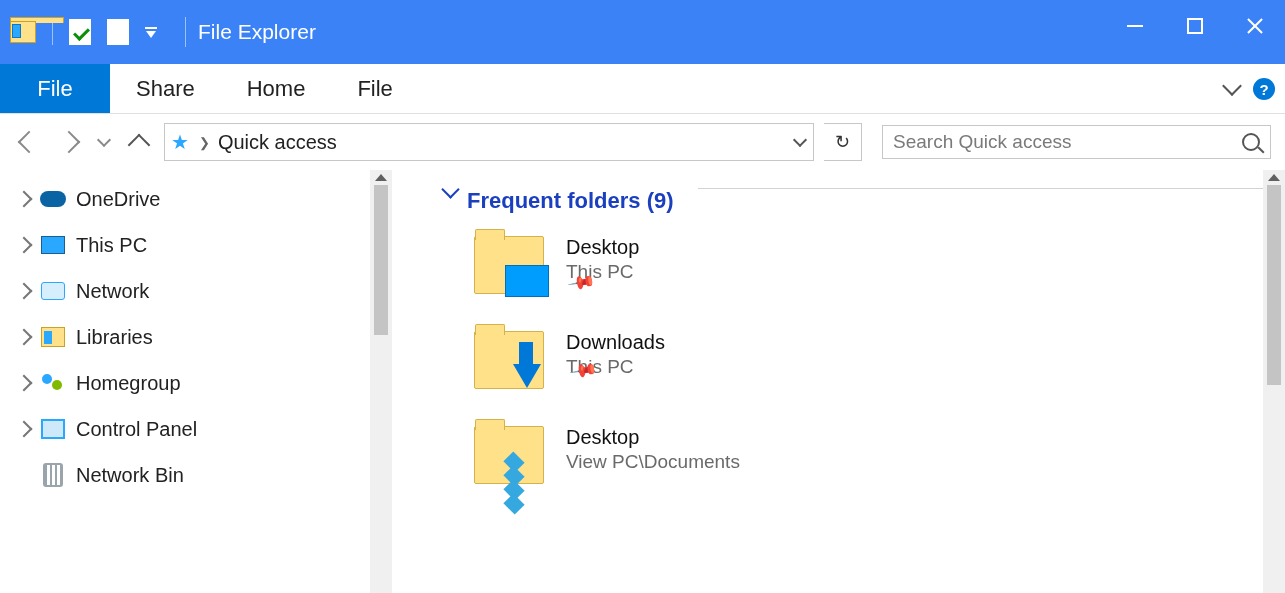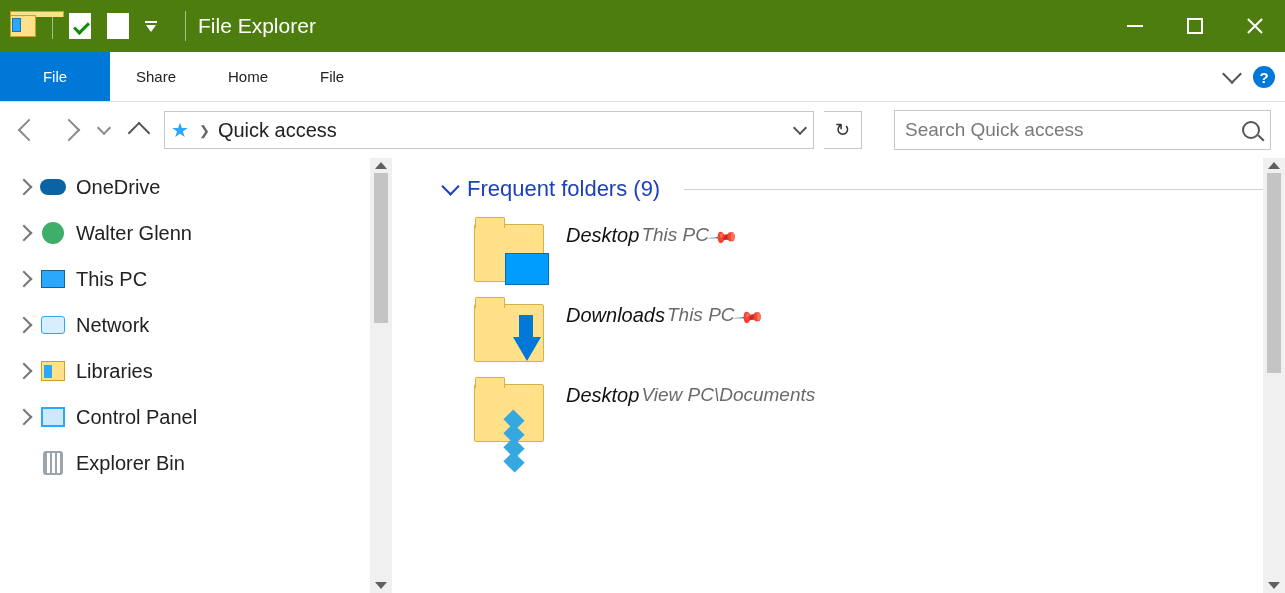--- a/index.html
+++ b/index.html
@@ -1,20 +1,20 @@
 <!DOCTYPE html>
 <html><head>
 <meta charset="utf-8">
 <style>
   * { box-sizing: border-box; margin: 0; padding: 0; font-family: "Segoe UI", Arial, sans-serif; }
   html, body { width: 1285px; height: 593px; overflow: hidden; background: #fff; }
 
   
   .titlebar {
-    height: 52px; background: #4d7c0f; color: #fff;
+    height: 64px; background: #3b82f6; color: #fff;
     display: flex; align-items: center; position: relative;
   }
   .qat { display: flex; align-items: center; gap: 16px; padding-left: 10px; }
   .qat .sep1 { width: 1px; height: 26px; background: rgba(255,255,255,0.5); }
   .folder-icon-tb { width: 26px; height: 22px; position: relative; }
   .folder-icon-tb .base { position:absolute; inset:0; background:#ffe18a; border:1px solid #c9a227; }
   .folder-icon-tb .tab  { position:absolute; left:0; top:-4px; width:12px; height:6px; background:#ffe18a; border:1px solid #c9a227; border-bottom:none;}
   .folder-icon-tb .pane{ position:absolute; left:2px; top:3px; width:9px; height:14px; background:#2aa7ff; border:1px solid #1077c2;}
   .doc-chk { width:22px; height:26px; background:#fff; border:1px solid rgba(255,255,255,0.8); position:relative;}
   .doc-chk::after{ content:""; position:absolute; left:4px; top:8px; width:12px; height:6px; border-left:3px solid #0a8f0a; border-bottom:3px solid #0a8f0a; transform:rotate(-45deg);}
@@ -27,40 +27,40 @@
   .win-controls{ position:absolute; right:0; top:0; height:52px; display:flex;}
   .win-btn{ width:60px; height:52px; display:flex; align-items:center; justify-content:center; color:#fff;}
   .min-ic{ width:16px; height:2px; background:#fff;}
   .max-ic{ width:16px; height:16px; border:2px solid #fff;}
   .close-ic{ width:18px; height:18px; position:relative;}
   .close-ic::before,.close-ic::after{content:"";position:absolute;left:8px;top:-1px;width:2px;height:20px;background:#fff;}
   .close-ic::before{transform:rotate(45deg);} .close-ic::after{transform:rotate(-45deg);}
 
   
   .ribbon{ height:50px; background:#fff; border-bottom:1px solid #e0e0e0; display:flex; align-items:stretch; position:relative;}
-  .tab{ padding:0 26px; display:flex; align-items:center; font-size:15px; color:#222;}
+  .tab{ padding:0 26px; display:flex; align-items:center; font-size:22px; color:#222;}
   .tab.file{ background:#0078d7; color:#fff; width:110px; justify-content:center;}
   .ribbon-right{ position:absolute; right:10px; top:0; height:50px; display:flex; align-items:center; gap:14px;}
   .chev-sm{ width:14px; height:14px; border-right:2px solid #555; border-bottom:2px solid #555; transform:rotate(45deg); margin-top:-6px;}
   .help-ic{ width:22px; height:22px; border-radius:50%; background:#0078d7; color:#fff; display:flex; align-items:center; justify-content:center; font-size:15px; font-weight:bold;}
 
   
   .addr-row{ height:56px; display:flex; align-items:center; padding:0 14px; gap:10px;}
   .nav-btn{ width:30px; height:30px; display:flex; align-items:center; justify-content:center; color:#8a8a8a;}
   .arrow-l,.arrow-r{ width:16px;height:16px;border-top:2px solid #8a8a8a;border-left:2px solid #8a8a8a;}
   .arrow-l{ transform:rotate(-45deg);} .arrow-r{ transform:rotate(135deg);}
   .chev-recent{ width:10px;height:10px;border-right:2px solid #8a8a8a;border-bottom:2px solid #8a8a8a;transform:rotate(45deg);margin-top:-5px;}
   .arrow-up{ width:16px;height:16px;border-top:2px solid #555;border-left:2px solid #555;transform:rotate(45deg);margin-top:6px;}
   .addr-box{ flex:0 0 650px; height:38px; border:1px solid #c7c7c7; display:flex; align-items:center; padding-left:6px; gap:8px;}
   .star-ic{ width:20px;height:20px; color:#2aa7ff; font-size:20px; line-height:20px;}
   .crumb-sep{ color:#666; font-size:13px;}
   .addr-text{ font-size:20px; color:#222;}
   .addr-caret{ margin-left:auto; margin-right:8px; width:10px;height:10px;border-right:2px solid #555;border-bottom:2px solid #555;transform:rotate(45deg);margin-top:-5px;}
   .refresh-box{ width:38px;height:38px;border:1px solid #c7c7c7;border-left:none;display:flex;align-items:center;justify-content:center;font-size:18px;color:#333;}
-  .search-box{ flex:1; height:40px; border:1px solid #c7c7c7; display:flex; align-items:center; padding:0 10px; margin-left:22px;}
+  .search-box{ flex:1; height:34px; border:1px solid #c7c7c7; display:flex; align-items:center; padding:0 10px; margin-left:10px;}
   .search-box .ph{ flex:1; color:#7a7a7a; font-size:19px;}
   .search-ic{ width:18px;height:18px;border:2px solid #555;border-radius:50%;position:relative;}
   .search-ic::after{content:"";position:absolute;width:8px;height:2px;background:#555;right:-7px;bottom:-2px;transform:rotate(45deg);}
 
   
   .body{ display:flex; height:calc(593px - 52px - 50px - 56px);gap:32px;}
   .navpane{ width:392px; position:relative; padding:6px 0 0 18px;}
   .navpane .scroll{ position:absolute; right:0; top:0; width:22px; height:100%; background:#f0f0f0; display:flex; flex-direction:column; align-items:center; justify-content:space-between; padding:4px 0;}
   .sb-arrow{ width:0;height:0;border-left:6px solid transparent;border-right:6px solid transparent;}
   .sb-up{ border-bottom:7px solid #606060;} .sb-down{ border-top:7px solid #606060;}
@@ -76,32 +76,32 @@
   .ic-net{ width:24px;height:18px;background:#d7eefc;border:1px solid #2aa7ff;border-radius:3px;}
   .ic-home{ width:22px;height:18px; position:relative;}
   .ic-home::before{content:"";position:absolute;width:10px;height:10px;background:#2aa7ff;border-radius:50%;left:0;top:0;}
   .ic-home::after{content:"";position:absolute;width:10px;height:10px;background:#7fba00;border-radius:50%;left:10px;top:6px;}
   .ic-cp{ width:24px;height:20px;border:2px solid #2aa7ff; background:linear-gradient(#cde9fa,#cde9fa);}
   .ic-bin{ width:20px;height:24px;border:2px solid #9aa4ab;border-radius:3px;background:repeating-linear-gradient(90deg,#9aa4ab 0 2px,transparent 2px 5px);}
 
   .content{ flex:1; position:relative; padding:18px 0 0 20px;}
   .content .scroll{ position:absolute; right:0; top:0; width:22px; height:100%; background:#f0f0f0; display:flex; flex-direction:column; align-items:center; justify-content:space-between; padding:4px 0;}
   .content .sb-thumb{ flex:0 0 200px;}
-  .group-hdr{ display:flex; align-items:center; gap:10px; color:#1a3fbf; font-size:22px;}
+  .group-hdr{ display:flex; gap:10px; color:#1a3fbf; font-size:22px;font-weight:bold;}
   .group-hdr .exp2{ width:13px;height:13px;border-right:2px solid #1a3fbf;border-bottom:2px solid #1a3fbf;transform:rotate(45deg);margin-top:-5px;}
   .group-hdr .rule{ flex:1; height:1px; background:#d2d2d2; margin-left:14px;}
   .folder-item{ display:flex; align-items:flex-start; gap:22px; margin:22px 0 0 30px;}
   .big-folder{ width:70px;height:58px;background:#ffe18a;border:1px solid #d4b24a;position:relative;border-radius:2px;}
   .big-folder::before{content:"";position:absolute;left:0;top:-8px;width:28px;height:10px;background:#ffe18a;border:1px solid #d4b24a;border-bottom:none;border-radius:2px 2px 0 0;}
   .overlay-desk{position:absolute;right:-6px;bottom:-4px;width:44px;height:32px;background:#009dff;border:1px solid #0070b8;}
   .overlay-down{position:absolute;right:2px;bottom:0;width:0;height:0;border-left:14px solid transparent;border-right:14px solid transparent;border-top:24px solid #0078d7;}
   .overlay-down-stem{position:absolute;right:10px;bottom:18px;width:14px;height:28px;background:#0078d7;}
   .overlay-dbx{position:absolute;right:4px;bottom:-2px;width:34px;height:30px;color:#36a8e0;display:flex;flex-wrap:wrap;}
   .overlay-dbx span{width:16px;height:14px;background:#36a8e0;transform:rotate(45deg);margin:0 1px;}
-  .fi-text{ display:flex; flex-direction:row; gap:2px;font-style:italic;}
+  .fi-text{ display:flex; flex-direction:column; gap:2px;}
   .fi-name{ font-size:20px; color:#111;}
   .fi-loc{ font-size:19px; color:#6a6a6a;}
   .pin{ font-size:18px; color:#8a8a8a; margin-top:2px; transform:rotate(35deg);}
 </style>
 </head>
 <body>
 
 <div class="titlebar">
   <div class="qat">
     <div class="folder-icon-tb">
@@ -177,27 +177,20 @@
     <div class="tree-item">
       <div class="exp"></div>
       <div class="tree-ic">
           <div class="ic-onedrive"></div>
         </div>
       <span>OneDrive</span>
     </div>
     <div class="tree-item">
       <div class="exp"></div>
       <div class="tree-ic">
-          <div class="ic-user"></div>
-        </div>
-      <span>Walter Glenn</span>
-    </div>
-    <div class="tree-item">
-      <div class="exp"></div>
-      <div class="tree-ic">
           <div class="ic-pc"></div>
         </div>
       <span>This PC</span>
     </div>
     <div class="tree-item">
       <div class="exp"></div>
       <div class="tree-ic">
           <div class="ic-net"></div>
         </div>
       <span>Network</span>
@@ -205,30 +198,37 @@
     <div class="tree-item">
       <div class="exp"></div>
       <div class="tree-ic">
           <div class="ic-lib"></div>
         </div>
       <span>Libraries</span>
     </div>
     <div class="tree-item">
       <div class="exp"></div>
       <div class="tree-ic">
+          <div class="ic-home"></div>
+        </div>
+      <span>Homegroup</span>
+    </div>
+    <div class="tree-item">
+      <div class="exp"></div>
+      <div class="tree-ic">
           <div class="ic-cp"></div>
         </div>
       <span>Control Panel</span>
     </div>
     <div class="tree-item">
       <div style="width:12px"></div>
       <div class="tree-ic">
           <div class="ic-bin"></div>
         </div>
-      <span>Explorer Bin</span>
+      <span>Network Bin</span>
     </div>
 
     <div class="scroll">
       <div class="sb-arrow sb-up"></div>
       <div class="sb-thumb"></div>
       <div style="flex:1"></div>
       <div class="sb-arrow sb-down"></div>
     </div>
   </div>
 

